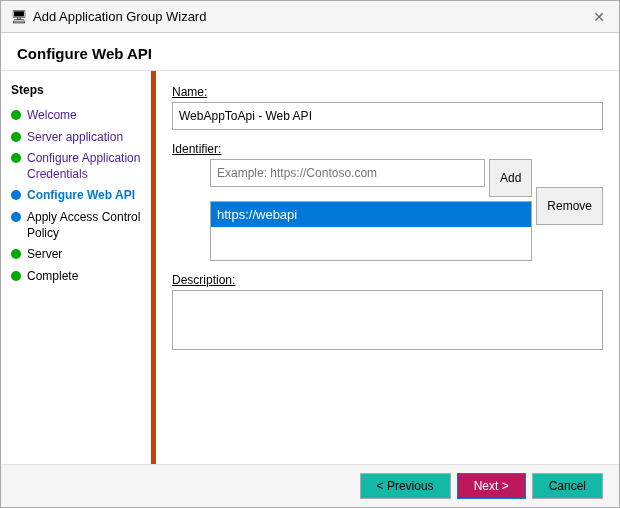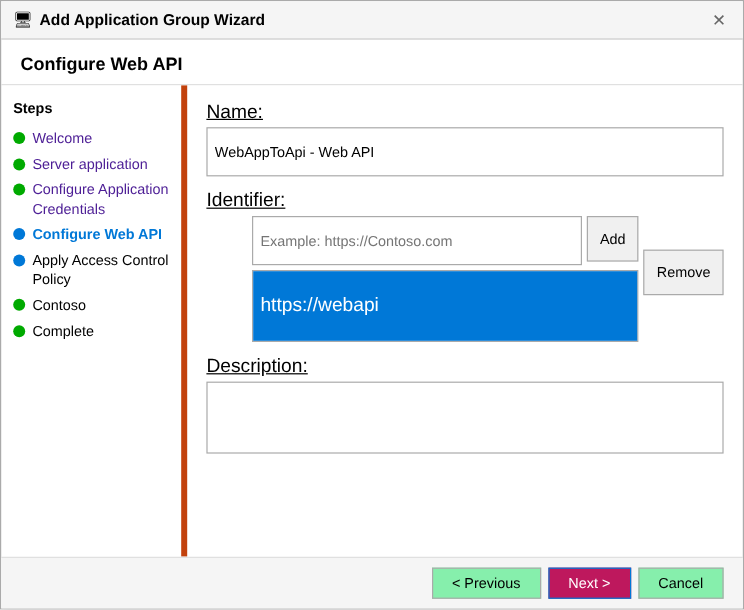--- a/index.html
+++ b/index.html
@@ -38,21 +38,21 @@
     }
     .title-icon {
       width: 16px;
       height: 16px;
       display: inline-flex;
       align-items: center;
       justify-content: center;
     }
     .title-text {
       font-size: 13px;
-      font-weight: bold;
+      font-weight: normal;
     }
     .close-btn {
       cursor: pointer;
       font-size: 14px;
       color: #666;
       background: none;
       border: none;
       padding: 0 4px;
       line-height: 1;
     }
@@ -102,30 +102,30 @@
     .step-label.done { color: #4c1d95; }
     .main-panel {
       flex: 1;
       padding: 14px 16px;
       overflow-y: auto;
     }
     .field-group {
       margin-bottom: 12px;
     }
     .field-label {
-      font-size: 16px;
+      font-size: 12px;
       margin-bottom: 3px;
       display: block;
     }
     .field-label span.underline {
       text-decoration: underline;
     }
     .text-input {
       width: 100%;
-      height: 41px;
+      height: 28px;
       border: 1px solid #aaa;
       padding: 2px 6px;
       font-size: 12px;
       outline: none;
     }
     .identifier-section {
       margin-bottom: 12px;
     }
     .identifier-row {
       display: flex;
@@ -143,22 +143,22 @@
       background: #f0f0f0;
       cursor: pointer;
       white-space: nowrap;
     }
     .identifier-list {
       border: 1px solid #aaa;
       min-height: 60px;
       background: #fff;
     }
     .identifier-list-item {
-      padding: 20px 6px;
-      font-size: 16px;
+      padding: 5px 6px;
+      font-size: 13px;
       cursor: default;
     }
     .identifier-list-item.selected {
       background: #0078d7;
       color: #fff;
     }
     .description-area {
       width: 100%;
       height: 60px;
       border: 1px solid #aaa;
@@ -174,21 +174,21 @@
       display: flex;
       justify-content: flex-end;
       gap: 6px;
       background: #f5f5f5;
     }
     .footer-btn {
       height: 26px;
       padding: 0 16px;
       font-size: 12px;
       border: 1px solid #aaa;
-      background: #86efac;
+      background: #14b8a6;
       cursor: pointer;
     }
     .footer-btn.primary {
       background: #be185d;
       color: #fff;
       border-color: #0078d7;
     }
     .identifier-with-remove {
       display: flex;
       gap: 4px;
@@ -235,21 +235,21 @@
       <div class="step-item">
         <div class="step-dot blue"></div>
         <span class="step-label active">Configure Web API</span>
       </div>
       <div class="step-item">
         <div class="step-dot blue"></div>
         <span class="step-label">Apply Access Control Policy</span>
       </div>
       <div class="step-item">
         <div class="step-dot green"></div>
-        <span class="step-label">Contoso</span>
+        <span class="step-label">Server</span>
       </div>
       <div class="step-item">
         <div class="step-dot green"></div>
         <span class="step-label">Complete</span>
       </div>
     </div>
 
     <div class="main-panel">
 
       <div class="field-group">

